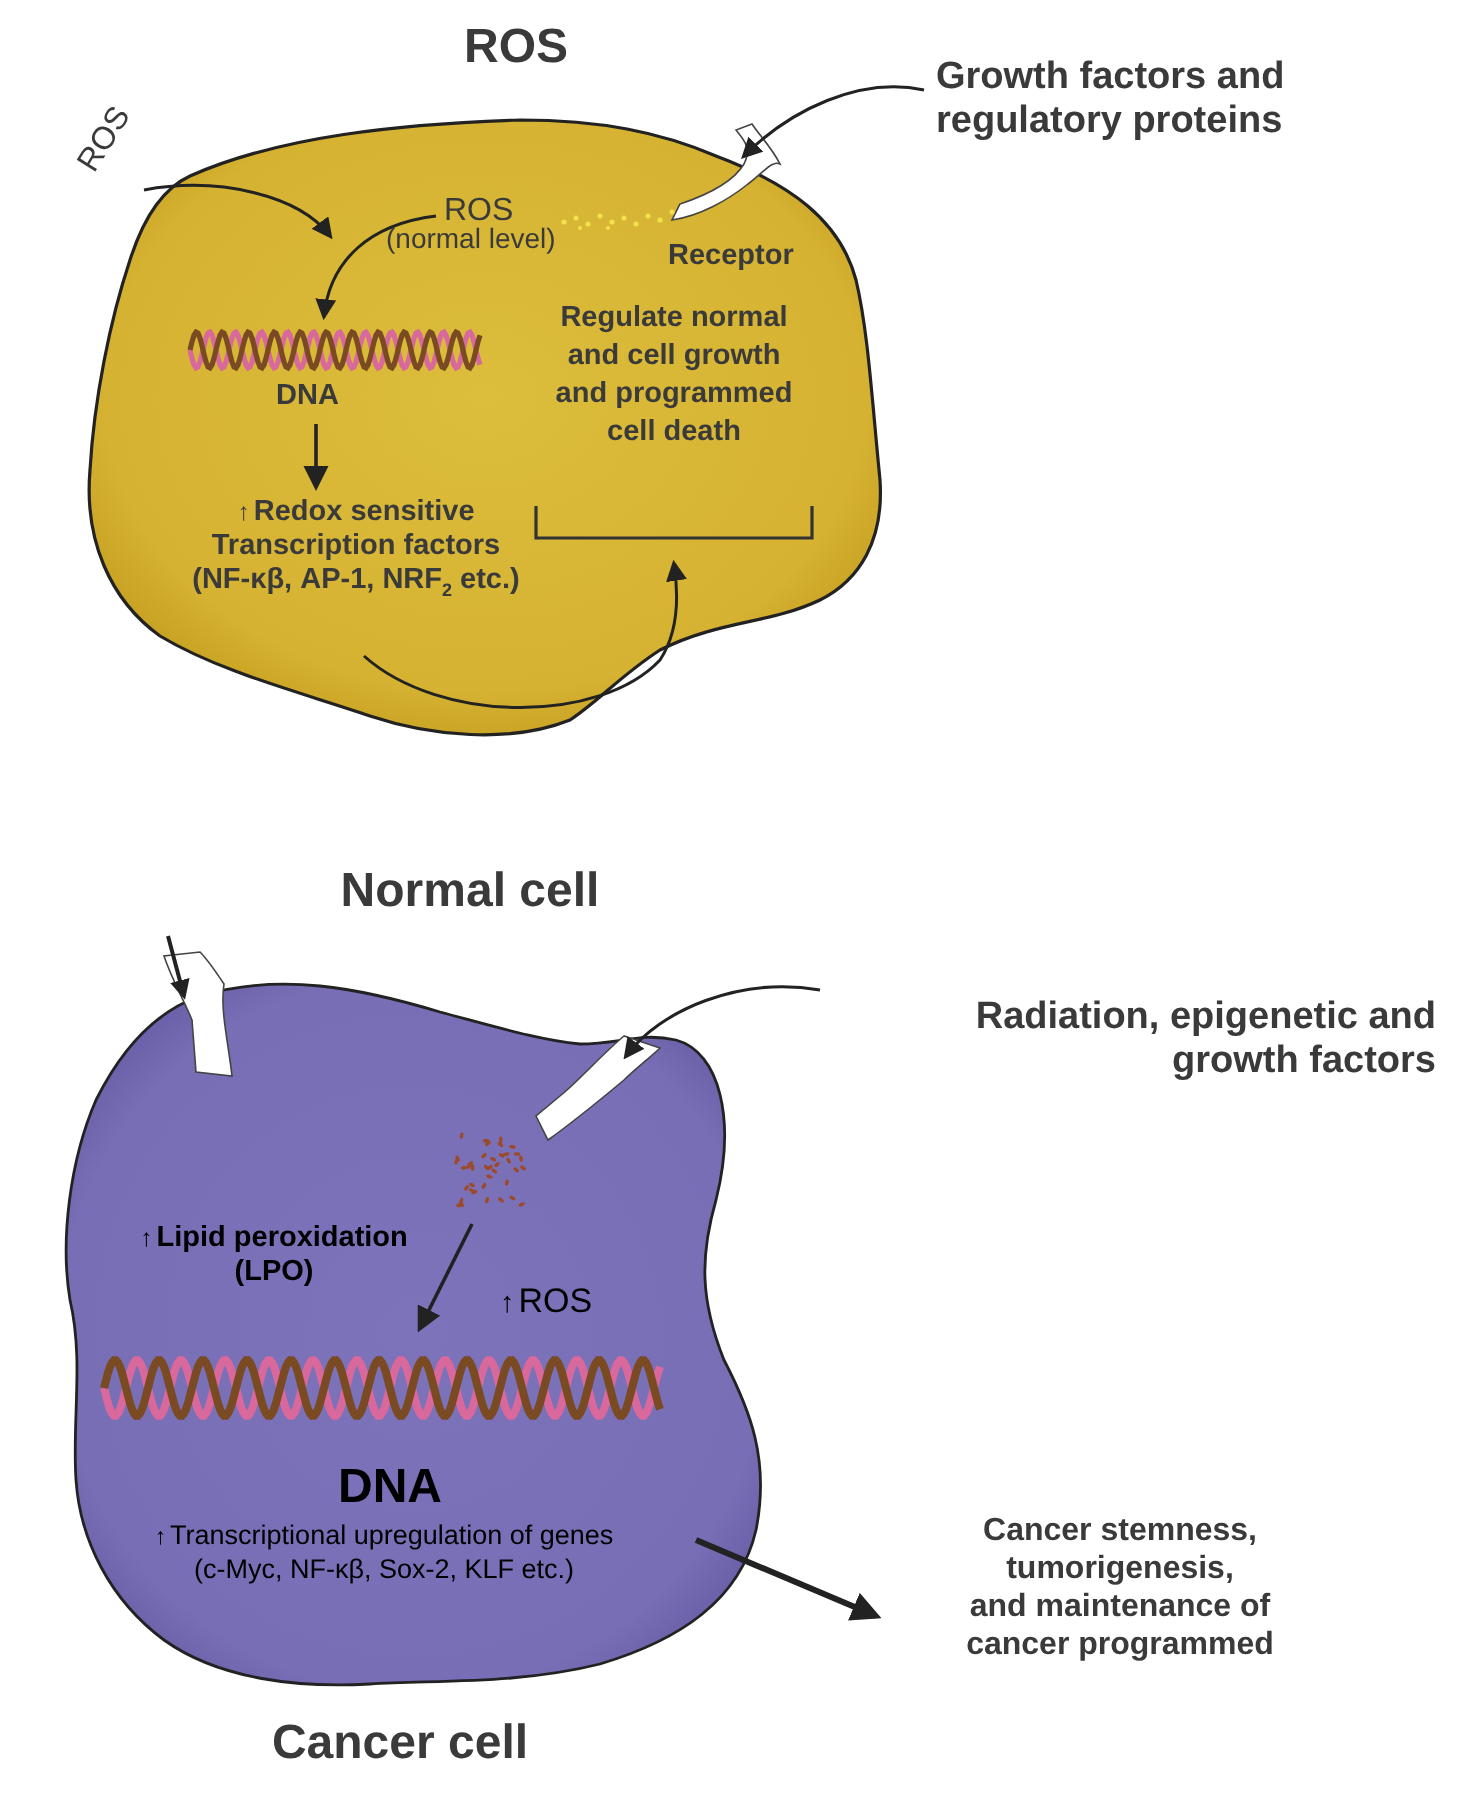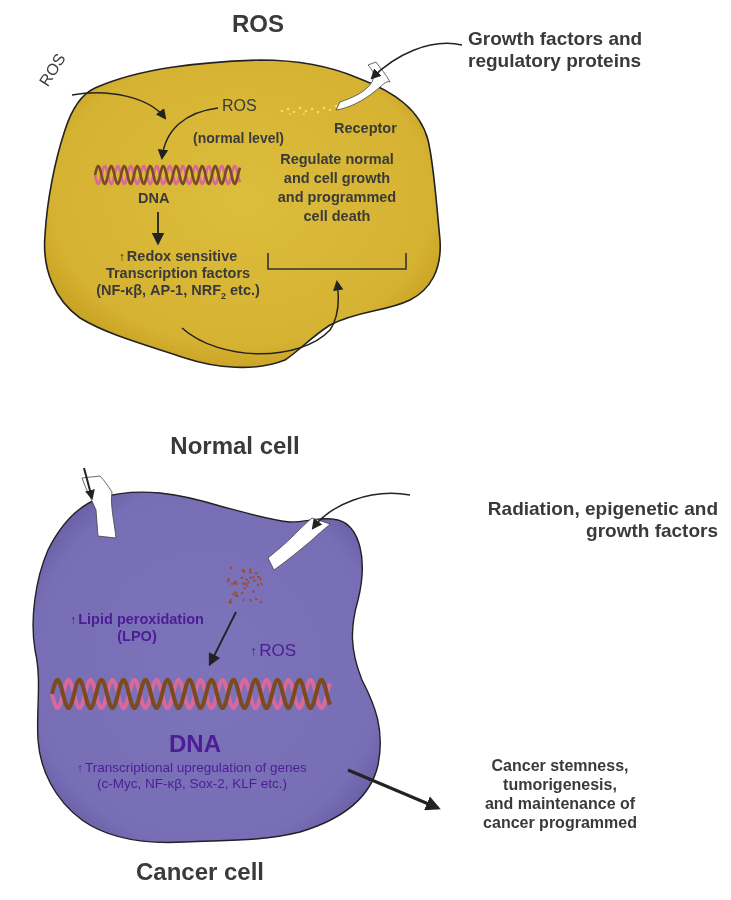--- a/index.html
+++ b/index.html
@@ -1,20 +1,20 @@
 <!DOCTYPE html>
 <html><head>
 <meta charset="utf-8">
 <style>
   html, body { margin:0; padding:0; background:#ffffff; }
   body { width:731px; height:900px; position:relative; overflow:hidden;
          font-family:"Liberation Sans", "DejaVu Sans", sans-serif; }
   svg.stage { position:absolute; left:0; top:0; }
   .lbl { position:absolute; color:#3a3a3a; font-weight:bold; text-align:center; white-space:nowrap; line-height:1.18; }
-  .w { color:#4c1d95; }
+  .w { color:#000000; }
   .big { font-size:24px; }
   .mid { font-size:19px; }
   .sm  { font-size:14.5px; }
   .xs  { font-size:13.5px; }
   .up  { font-weight:normal; font-size:0.85em; margin-right:2px; }
 </style>
 </head>
 <body>
 
 <svg class="stage" width="731" height="900" viewBox="0 0 731 900">
@@ -137,21 +137,21 @@
   <line x1="348" y1="770" x2="438" y2="808" stroke="#222" stroke-width="3" marker-end="url(#ahBig)"></line>
 </svg>
 
 <div class="lbl big" style="left:218px;top:10px;width:80px;">ROS</div>
 <div class="lbl" style="left:36px;top:80px;font-size:16px;font-weight:normal;transform:rotate(-58deg);transform-origin:left top;">ROS</div>
 <div class="lbl mid" style="left:468px;top:28px;text-align:left;">
   <div>Growth factors and</div>
   <div>regulatory proteins</div>
 </div>
 <div class="lbl" style="left:222px;top:97px;font-size:16px;font-weight:normal;">ROS</div>
-<div class="lbl" style="left:193px;top:130px;font-size:14px;font-weight:bold;">(normal level)</div>
+<div class="lbl" style="left:193px;top:111px;font-size:14px;font-weight:normal;">(normal level)</div>
 <div class="lbl sm" style="left:322px;top:120px;margin-left:12px;">Receptor</div>
 <div class="lbl sm" style="left:138px;top:190px;">DNA</div>
 <div class="lbl sm" style="left:78px;top:248px;width:200px;">
   <div><span class="up">↑</span><span>Redox sensitive</span></div>
   <div>Transcription factors</div>
   <div><span>(NF-κβ, AP-1, NRF</span><sub style="font-size:9px;">2</sub><span> etc.)</span></div>
 </div>
 <div class="lbl sm" style="left:266px;top:150px;width:142px;line-height:1.3;">
   <div>Regulate normal</div>
   <div>and cell growth</div>

